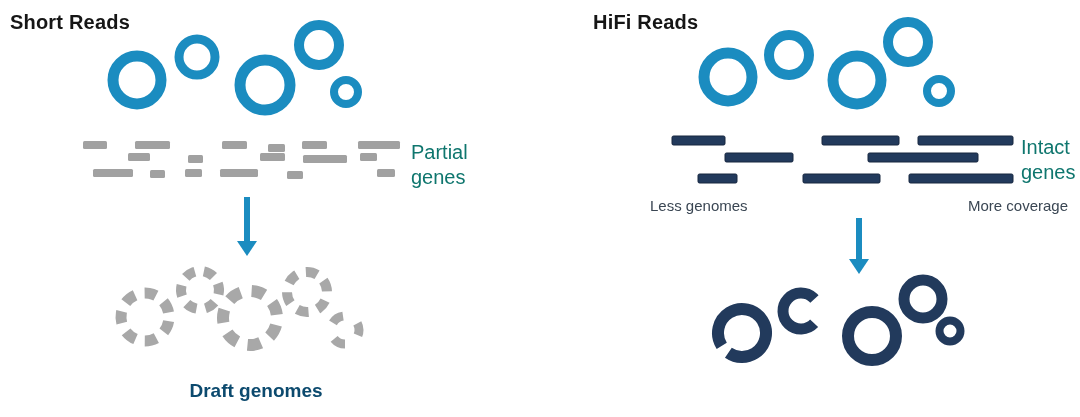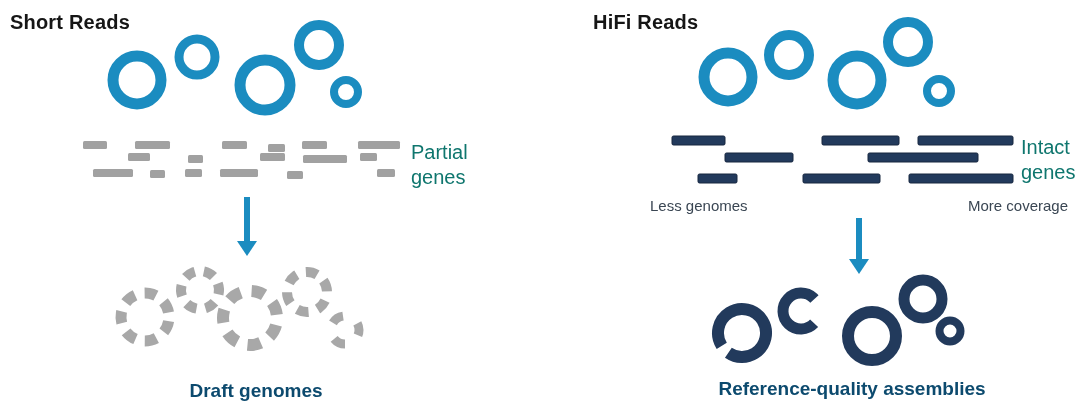--- a/index.html
+++ b/index.html
@@ -101,14 +101,13 @@
     </svg>
 
   <div class="txt title title-left">Short Reads</div>
   <div class="txt reads-label label-partial">Partial genes</div>
   <div class="txt caption caption-left">Draft genomes</div>
 
   <div class="txt title title-right">HiFi Reads</div>
   <div class="txt reads-label label-intact">Intact genes</div>
   <div class="txt coverage coverage-less">Less genomes</div>
   <div class="txt coverage coverage-more">More coverage</div>
-  <div class="txt caption caption-right">Reference-quality assemblies</div>
 </div>
 
 </body></html>

